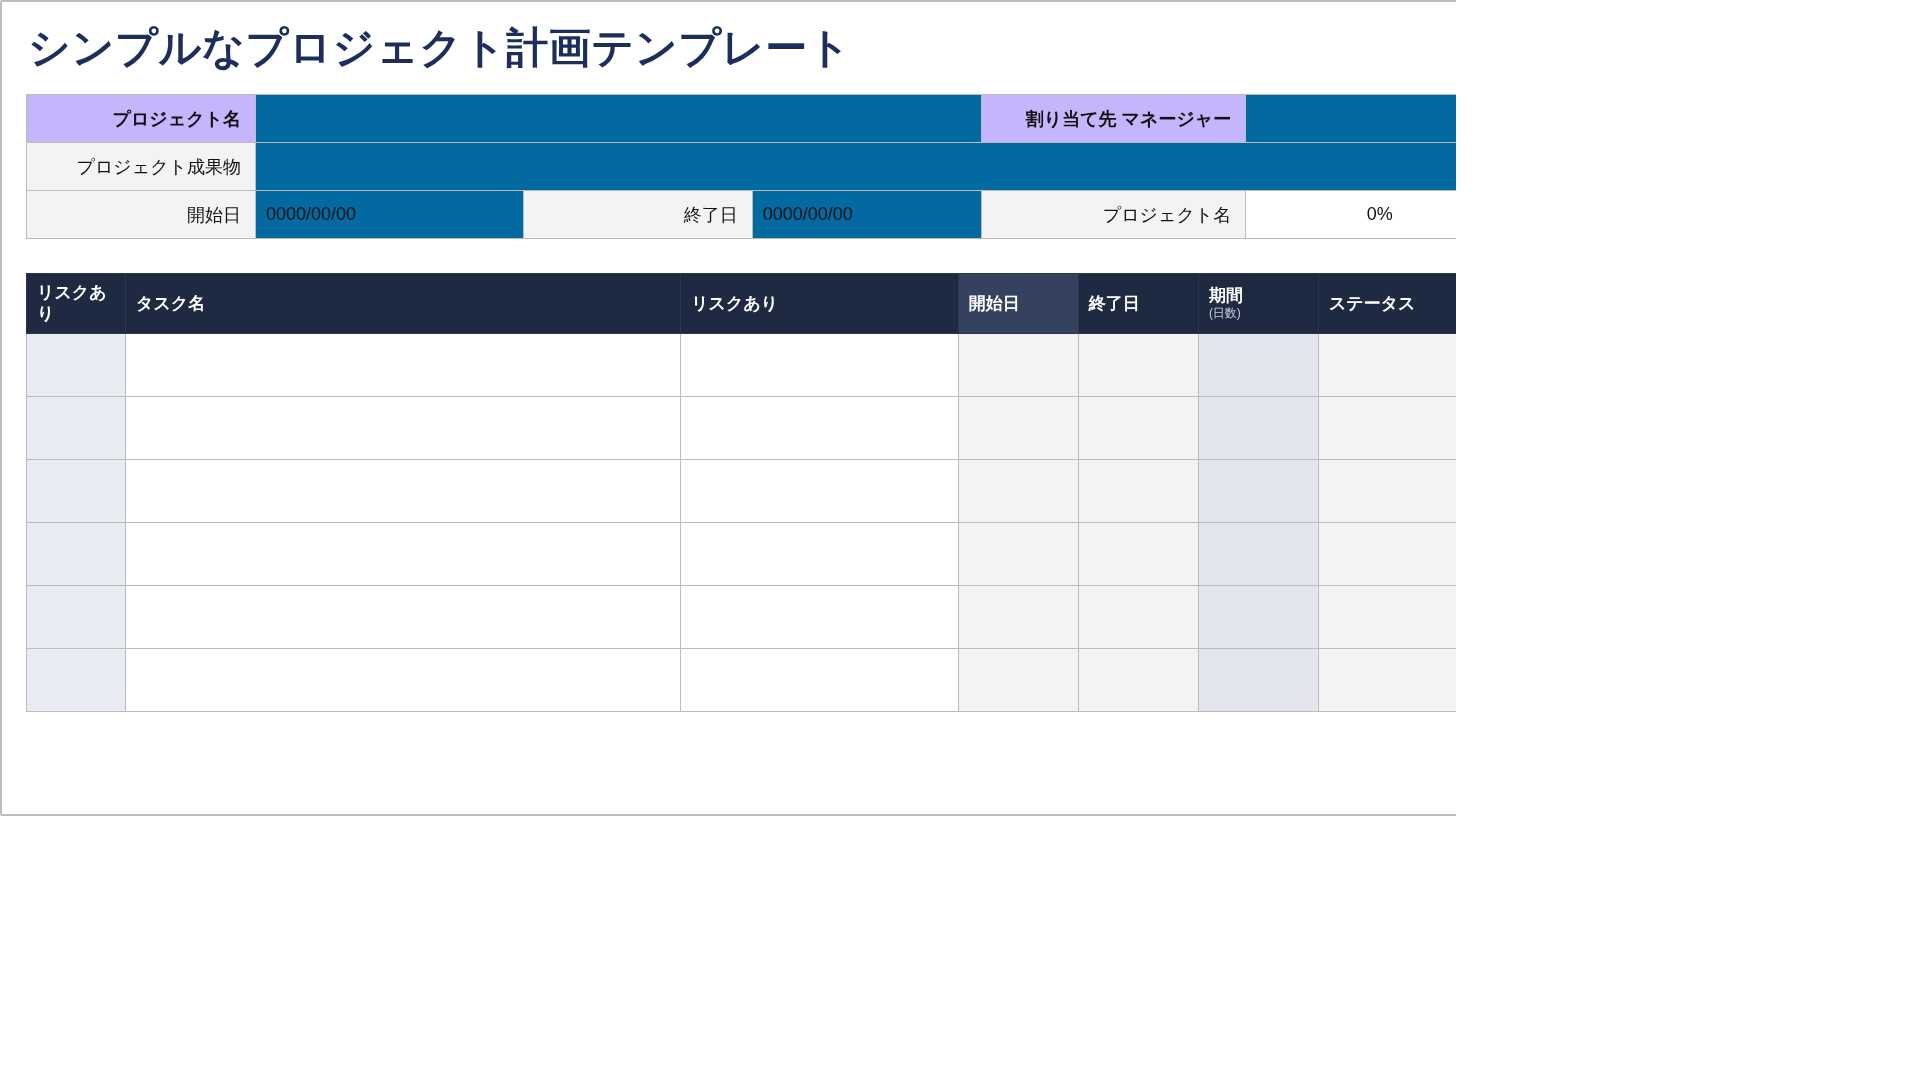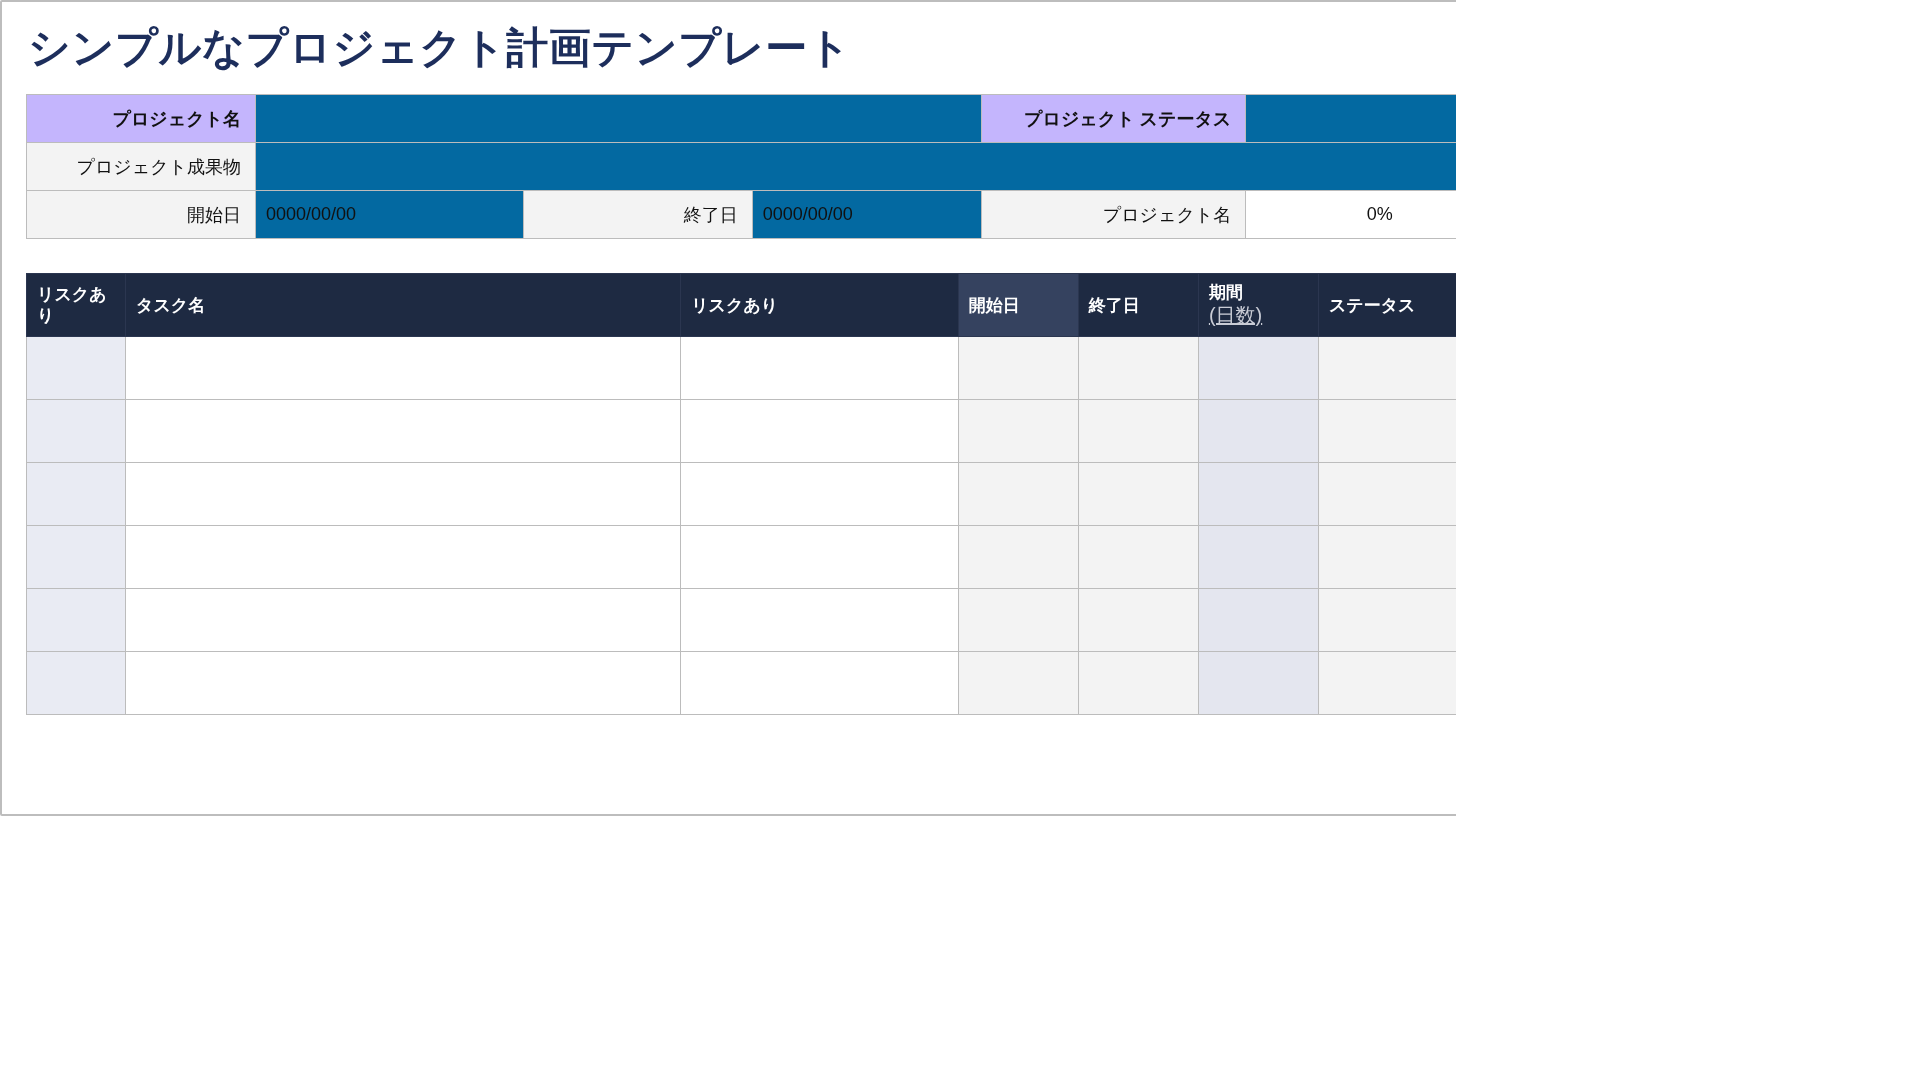--- a/index.html
+++ b/index.html
@@ -80,23 +80,22 @@
     height: 52px;
     vertical-align: middle;
     line-height: 1.25;
   }
   table.tasks thead th.alt {
     background: #35425f;
   }
   table.tasks thead th .sub {
     display: block;
     font-weight: 400;
-    font-size: 20px;
+    font-size: 12px;
     color: #c9ccd6;
-    text-decoration: underline;
   }
 
   table.tasks tbody td {
     border: 1px solid #bcbcbc;
     height: 63px;
     background: #fff;
     padding: 0 8px;
     font-size: 16px;
   }
   table.tasks tbody td.shade-a { background: #e9ebf3; }
@@ -125,21 +124,21 @@
       <col style="width:18%">
       <col style="width:15.4%">
       <col style="width:15.4%">
       <col style="width:17.8%">
       <col style="width:18%">
     </colgroup>
     <tbody>
         <tr>
       <td class="lbl">プロジェクト名</td>
       <td class="val" colspan="3"></td>
-      <td class="lbl">プロジェクト ステータス</td>
+      <td class="lbl">割り当て先 マネージャー</td>
       <td class="val"></td>
     </tr>
     <tr>
       <td class="lbl-plain">プロジェクト成果物</td>
       <td class="val" colspan="5"></td>
     </tr>
     <tr>
       <td class="lbl-plain">開始日</td>
       <td class="val">0000/00/00</td>
       <td class="lbl-plain">終了日</td>

